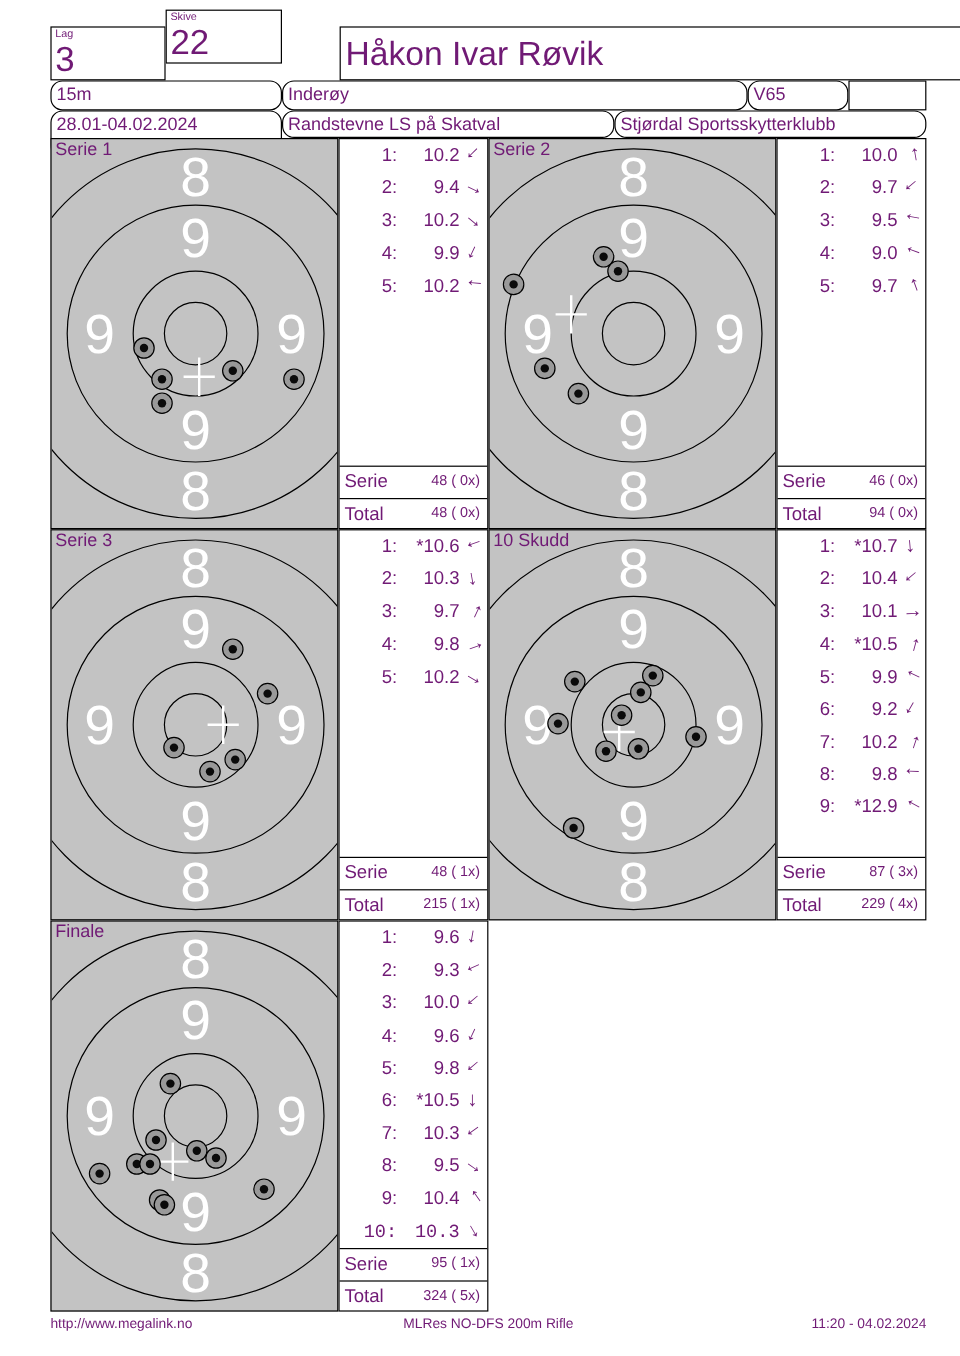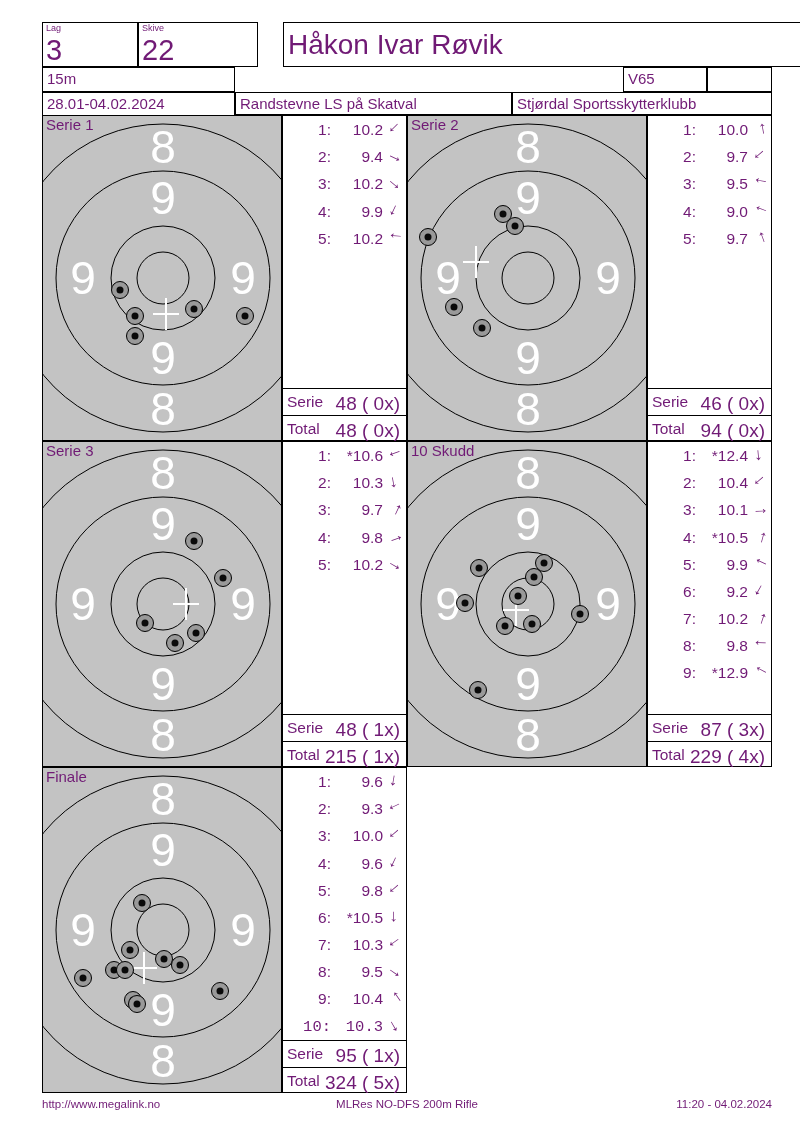--- a/index.html
+++ b/index.html
@@ -2,54 +2,55 @@
 <html><head>
 <meta charset="utf-8">
 <style>
   html,body{margin:0;padding:0;background:#fff;}
   .sheet{position:relative;width:800px;height:1130px;background:#fff;
          font-family:"Liberation Sans","DejaVu Sans",sans-serif;color:#701a75;}
   .cell{position:absolute;border:1px solid #000;box-sizing:border-box;background:#fff;overflow:hidden;}
   .cell-tag{position:absolute;top:1px;left:3px;font-size:9px;line-height:1;}
   .cell-big{position:absolute;bottom:1px;left:3px;font-size:29px;line-height:1;}
   .name-cell{font-size:28px;padding:8px 2px 0 4px;line-height:1;margin-left:48px;}
-  .cell-mid{font-size:15px;padding:2px 0 0 4px;line-height:1.2;}
+  .cell-mid{font-size:15px;padding:2px 0 0 4px;line-height:1.2;border-radius:10px;}
   .target-cell{position:absolute;box-sizing:border-box;border:1px solid #000;overflow:hidden;}
   .target-cell svg{position:absolute;left:0;top:0;}
   .panel-label{position:absolute;top:0;left:3px;font-size:15px;line-height:1.2;}
   .score-cell{position:absolute;box-sizing:border-box;border:1px solid #000;background:#fff;}
   .score-row{position:absolute;left:0;width:100%;height:27px;}
   .score-num{position:absolute;left:0;top:5px;width:48px;text-align:right;font-size:15.5px;}
   .score-val{position:absolute;left:0;top:5px;width:100px;text-align:right;font-size:15.5px;}
   .score-arrow{position:absolute;left:100px;top:3px;width:24px;text-align:center;font-size:17px;}
   .arrow-glyph{display:inline-block;transform-origin:50% 50%;}
   .sum-row{position:absolute;left:0;width:100%;height:27.17px;border-top:1px solid #000;box-sizing:border-box;}
   .sum-label{position:absolute;left:4px;top:4px;font-size:15.5px;}
-  .sum-value{position:absolute;right:6px;top:4px;font-size:19px;}
+  .sum-value{position:absolute;right:6px;top:4px;font-size:12px;}
   .footer-text{position:absolute;top:1098px;font-size:11.5px;line-height:1.2;}
   .ft-left{left:42px;}
   .ft-center{left:42px;width:730px;text-align:center;}
   .ft-right{left:42px;width:730px;text-align:right;}
 </style>
 </head>
 <body>
 
 <div class="sheet">
 
   <div class="cell" style="left:42px;top:22px;width:96px;height:45px">
     <div class="cell-tag">Lag</div>
     <div class="cell-big">3</div>
   </div>
-  <div class="cell" style="left:138px;top:22px;width:120px;height:45px">
+  <div class="cell" style="left:138px;top:8px;width:97px;height:45px">
     <div class="cell-tag">Skive</div>
     <div class="cell-big">22</div>
   </div>
   <div class="cell name-cell" style="left:235px;top:22px;width:537px;height:45px">Håkon Ivar Røvik</div>
 
   <div class="cell cell-mid" style="left:42px;top:67px;width:193px;height:25px">15m</div>
+  <div class="cell cell-mid" style="left:235px;top:67px;width:388px;height:25px">Inderøy</div>
   <div class="cell cell-mid" style="left:623px;top:67px;width:84px;height:25px">V65</div>
   <div class="cell" style="left:707px;top:67px;width:65px;height:25px"></div>
 
   <div class="cell cell-mid" style="left:42px;top:92px;width:193px;height:39px">28.01-04.02.2024</div>
   <div class="cell cell-mid" style="left:235px;top:92px;width:277px;height:23px">Randstevne LS på Skatval</div>
   <div class="cell cell-mid" style="left:512px;top:92px;width:260px;height:23px">Stjørdal Sportsskytterklubb</div>
 
   <div id="panels">
       <div class="target-cell" style="position: absolute; left: 42px; top: 115px; width: 240px; height: 326px; background: rgb(195, 195, 195);">
         <svg viewBox="0 0 240 326" width="240" height="326">
@@ -312,21 +313,21 @@
           <g>
             <circle cx="70" cy="248" r="8.5" fill="#999999" stroke="#000" stroke-width="1"></circle>
             <circle cx="70" cy="248" r="3.5" fill="#0a0a0a"></circle>
           </g>
         </svg>
         <div class="panel-label">10 Skudd</div>
       </div>
       <div class="score-cell" style="position: absolute; left: 647px; top: 441px; width: 125px; height: 326px;">
         <div class="score-row" style="top: 0px;">
           <span class="score-num">1:</span>
-          <span class="score-val">*12.4</span>
+          <span class="score-val">*10.7</span>
           <span class="score-arrow"><span class="arrow-glyph" style="transform: rotate(85deg);">→</span></span>
         </div>
         <div class="score-row" style="top: 27.1667px;">
           <span class="score-num">2:</span>
           <span class="score-val">10.4</span>
           <span class="score-arrow"><span class="arrow-glyph" style="transform: rotate(140deg);">→</span></span>
         </div>
         <div class="score-row" style="top: 54.3333px;">
           <span class="score-num">3:</span>
           <span class="score-val">10.1</span>

